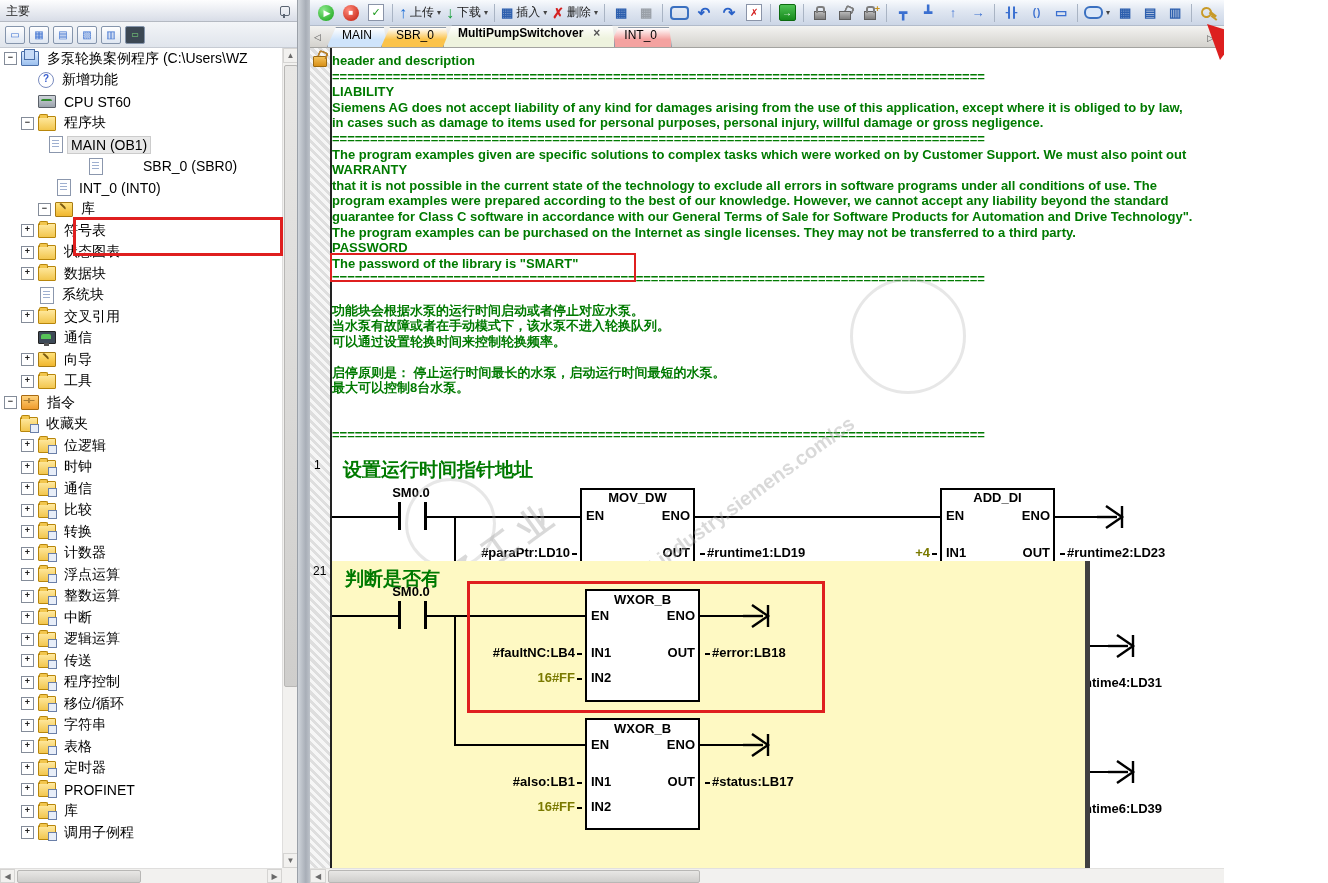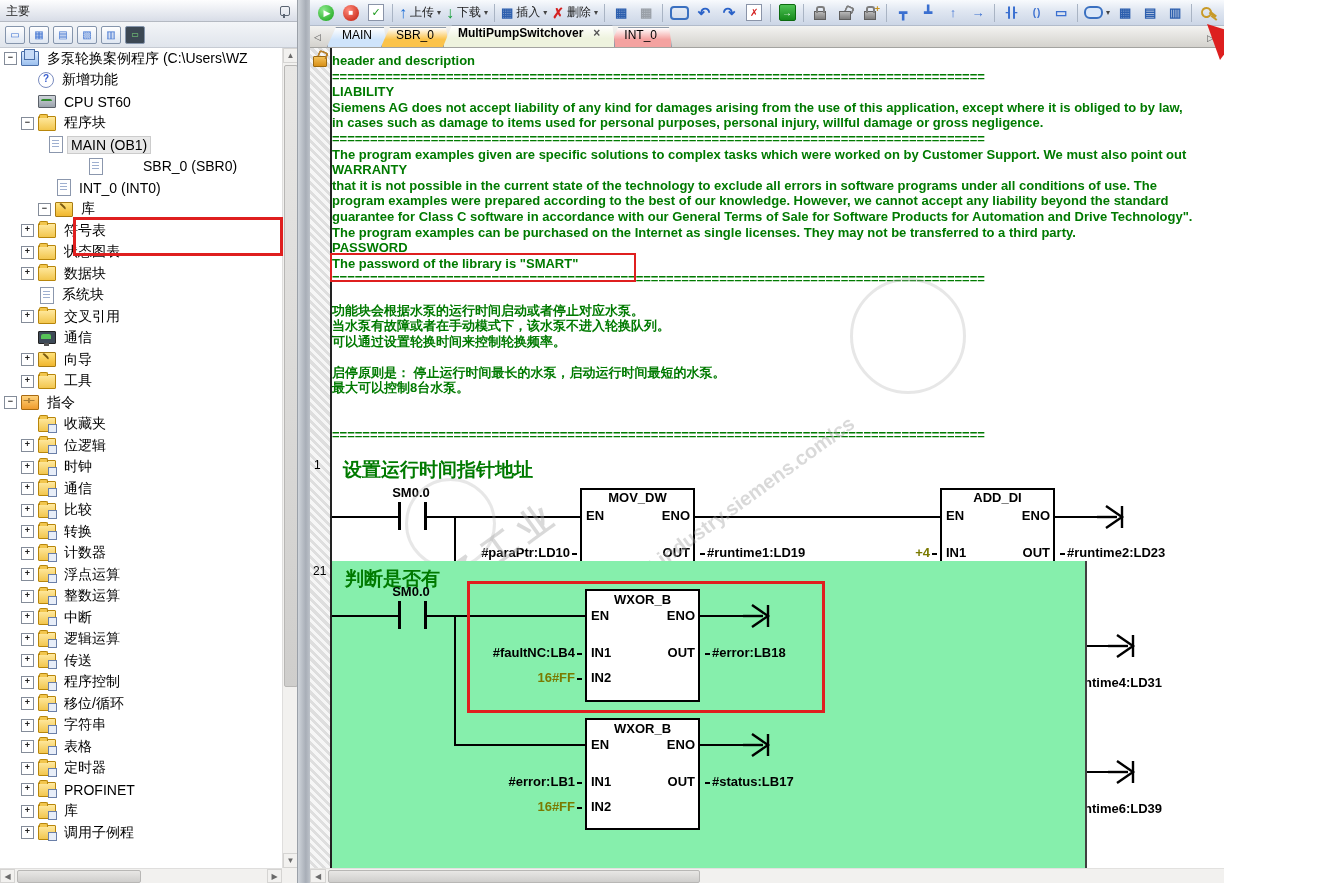--- a/index.html
+++ b/index.html
@@ -120,21 +120,21 @@
   .lad-box{position:absolute;border:2px solid #000;background:#fff;box-sizing:border-box}
   .box-title{position:absolute;left:0;right:0;text-align:center;font-size:13px;font-weight:bold}
   .pinl{position:absolute;font-size:13px;font-weight:bold}
   .pinr{position:absolute;width:60px;text-align:right;font-size:13px;font-weight:bold}
   .operand{position:absolute;font-size:13px;font-weight:bold;white-space:nowrap}
   .op-right{text-align:right}
   .op-right::after{content:"";display:inline-block;width:5px;height:2px;background:#000;vertical-align:2px;margin-left:2px}
   .op-left::before{content:"";display:inline-block;width:5px;height:2px;background:#000;vertical-align:2px;margin-right:2px}
   .const{color:#7a7a00}
   .rail-arrow{position:absolute}
-  #overlay21{position:absolute;left:0;top:513px;width:775px;height:307px;background:#86efac;border-right:2px solid #404040;z-index:4}
+  #overlay21{position:absolute;left:0;top:513px;width:775px;height:307px;background:#fef9c3;border-right:5px solid #404040;z-index:4}
   #ov-margin{position:absolute;left:0;top:0;width:20px;height:307px;border-right:2px solid #222;
      background:repeating-linear-gradient(45deg,#f6f6f6 0 3px,#dedede 3px 6px)}
   .redbox{position:absolute;border:3px solid #df1f1f;z-index:8;background:transparent}
   .redbox.thin{border-width:2.5px}
   .wm{position:absolute;color:rgba(165,165,165,.42);font-weight:bold;transform:rotate(-36deg);white-space:nowrap;z-index:2;pointer-events:none}
   .wm-ring{position:absolute;border:3px solid rgba(175,175,175,.30);border-radius:50%;z-index:2;pointer-events:none}
 
   
   #ed-vscroll{position:absolute;left:1310px;top:48px;width:18px;height:820px;background:#f2f1ef;border-left:1px solid #e2e1df}
   #ed-hscroll{position:absolute;left:310px;top:868px;width:998px;height:15px;background:#f2f1ef;border-top:1px solid #e2e1df}
@@ -237,21 +237,21 @@
         <div class="trow" style="padding-left: 21px;">
           <span class="texp">+</span>
           <span class="ticon "></span>
           <span class="tlabel">工具</span>
         </div>
         <div class="trow" style="padding-left: 4px;">
           <span class="texp">−</span>
           <span class="ticon instructions"></span>
           <span class="tlabel">指令</span>
         </div>
-        <div class="trow" style="padding-left: 21px; align-items: center;">
+        <div class="trow" style="padding-left: 3px; align-items: center;">
           <span class="texp hide">−</span>
           <span class="ticon badge"></span>
           <span class="tlabel">收藏夹</span>
         </div>
         <div class="trow" style="padding-left: 21px;">
           <span class="texp">+</span>
           <span class="ticon badge"></span>
           <span class="tlabel">位逻辑</span>
         </div>
         <div class="trow" style="padding-left: 21px;">
@@ -609,21 +609,21 @@
           <line x1="25" y1="4" x2="25" y2="26" stroke="#000" stroke-width="2.4"></line>
         </svg>
 
       <div class="lad-box" style="left:275px;top:157px;width:115px;height:112px"></div>
       <span class="box-title" style="left:275px;top:160px;width:115px">WXOR_B</span>
       <span class="pinl" style="left:281px;top:176px">EN</span>
       <span class="pinr" style="left:325px;top:176px">ENO</span>
       <span class="pinl" style="left:281px;top:213px">IN1</span>
       <span class="pinl" style="left:281px;top:238px">IN2</span>
       <span class="pinr" style="left:325px;top:213px">OUT</span>
-      <span class="operand op-right" style="left:119px;top:213px;width:153px">#error:LB1</span>
+      <span class="operand op-right" style="left:119px;top:213px;width:153px">#also:LB1</span>
       <span class="operand op-right const" style="left:179px;top:238px;width:93px">16#FF</span>
       <span class="operand op-left" style="left:395px;top:213px">#status:LB17</span>
       <div class="hline" style="left:390px;top:183px;width:43px"></div>
       <svg class="rail-arrow" style="left:433px;top:169px" width="36" height="30" viewBox="0 0 36 30">
           <line x1="0" y1="15" x2="20" y2="15" stroke="#000" stroke-width="2.4"></line>
           <polyline points="9,4 25,15 9,26" fill="none" stroke="#000" stroke-width="2.4"></polyline>
           <line x1="25" y1="4" x2="25" y2="26" stroke="#000" stroke-width="2.4"></line>
         </svg>
 
       <div class="redbox" style="left:157px;top:20px;width:352px;height:126px"></div>

